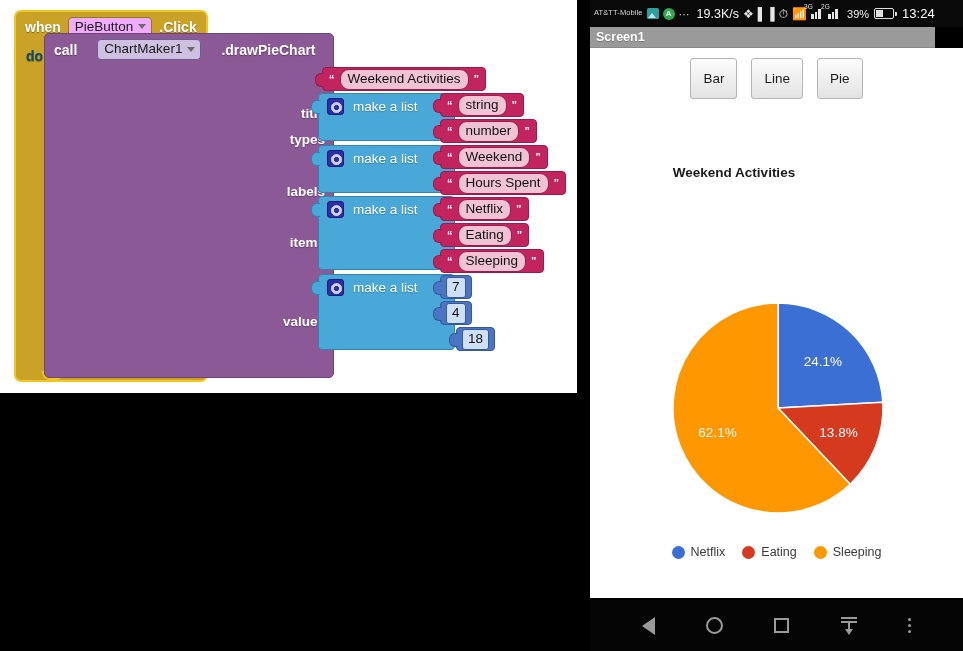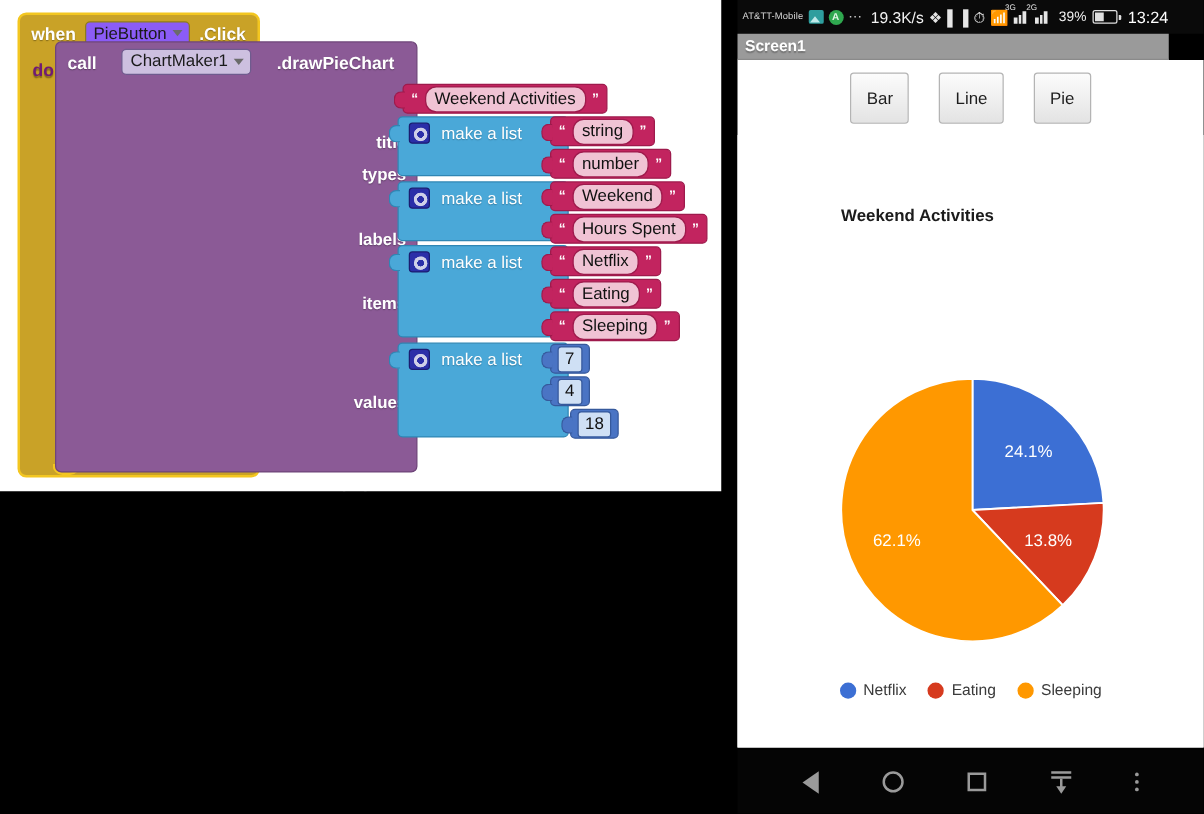--- a/index.html
+++ b/index.html
@@ -33,39 +33,39 @@
     height: 30px; width: 190px;
     display: flex; align-items: center;
     padding-left: 9px; gap: 7px;
   }
   .kw {
     color: #fff; font-weight: bold; font-size: 14px;
     text-shadow: 0 1px 1px rgba(0,0,0,.35);
   }
   .dropdown-field {
     display: inline-flex; align-items: center; gap: 5px;
-    background: #8b5cf6;
+    background: #f0abfc;
     border: 1px solid #8d7b1d;
     border-radius: 4px;
     padding: 1px 5px 2px 6px;
     font-size: 13.5px; color: #1a1a1a;
     line-height: 16px;
   }
   .dropdown-field.lav { background:#cdc0e0; border-color:#6f5b8e; }
   .dropdown-field.grn { background:#d8efd8; border-color:#3d8c4f; }
   .caret {
     width: 0; height: 0;
     border-left: 4px solid transparent;
     border-right: 4px solid transparent;
     border-top: 5px solid #6b6b6b;
     display: inline-block;
   }
   .do-label {
     position: absolute; left: 10px; top: 36px;
-    color: #701a75; font-weight: bold; font-size: 14px;
+    color: #0c4a6e; font-weight: bold; font-size: 14px;
     text-shadow: 0 1px 1px rgba(0,0,0,.35);
   }
   .event-notch {
     position: absolute; left: 42px; top: 371px;
     width: 22px; height: 9px;
     background: #c9a227;
     border-left: 2px solid #f3c620;
     border-right: 2px solid #f3c620;
     border-bottom: 2px solid #f3c620;
     border-radius: 0 0 8px 8px;
@@ -248,21 +248,21 @@
     text-shadow: 0 1px 1px rgba(0,0,0,.25);
     border-bottom: 1px solid #8a8a8a;
   }
 
   .screen-body {
     position: absolute; left: 0; top: 48px; width: 373px; height: 550px;
     background: #ffffff;
   }
   .btnrow {
     position: absolute; left: 0; top: 10px; width: 373px;
-    display: flex; justify-content: center; gap: 24px;
+    display: flex; justify-content: center; gap: 14px;
   }
   .abtn {
     min-width: 45px; height: 41px;
     background: linear-gradient(#fcfcfc, #e3e3e3);
     border: 1px solid #b4b4b4;
     border-radius: 3px;
     display: flex; align-items: center; justify-content: center;
     font-size: 13.5px; color: #1d1d1d;
     padding: 0 12px;
   }

